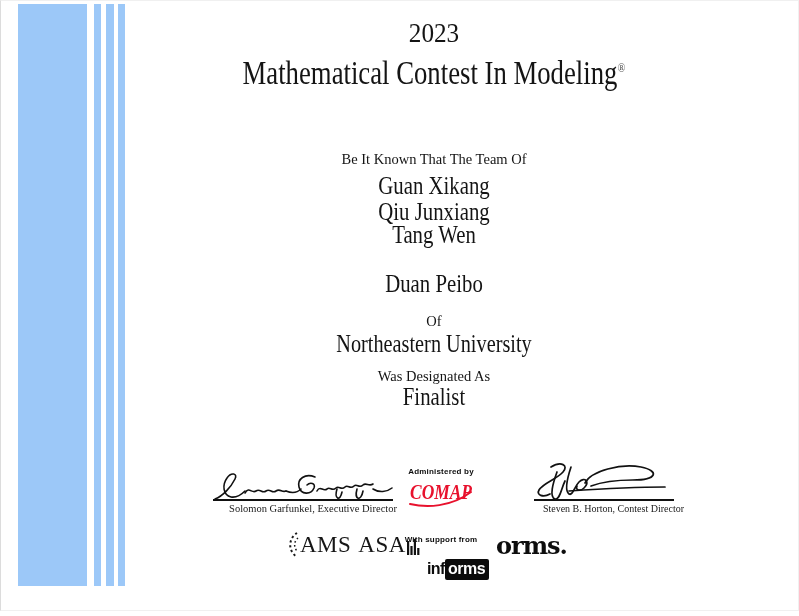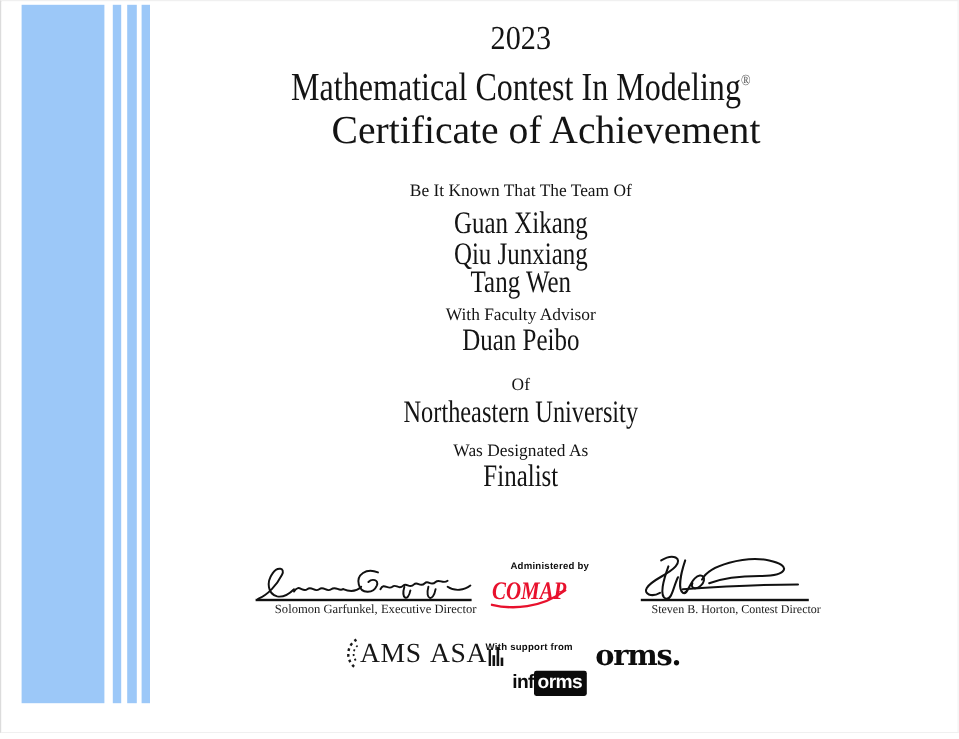--- a/index.html
+++ b/index.html
@@ -39,21 +39,21 @@
   .sig-svg{position:absolute;}
   .sig-line{position:absolute;height:2px;background:#111;}
   .sig-caption{position:absolute;text-align:right;font-size:10.5px;color:#1a1a1a;white-space:nowrap;}
   .cap-left{left:206px;top:502px;width:190px;}
   .cap-right{left:523px;top:502px;width:160px;font-size:10px;}
   .mini-label{
     position:absolute;left:390px;width:100px;text-align:center;
     font-family:"Liberation Sans","DejaVu Sans",sans-serif;
     font-weight:bold;font-size:8px;color:#0d0d0d;letter-spacing:.2px;white-space:nowrap;
   }
-  .admin-label{top:466px;text-align:right;}
+  .admin-label{top:466px;}
   .support-label{top:534px;}
   .comap-svg{position:absolute;left:404px;top:478px;}
 
   
   .logo-row{
     position:absolute;left:281px;top:528px;height:32px;
     display:flex;align-items:center;gap:7px;
     font-family:"Liberation Serif","DejaVu Serif",serif;
   }
   .logo-item{display:flex;align-items:center;}
@@ -73,26 +73,24 @@
 
 <div class="page">
 
   <div class="bar bar-wide"></div>
   <div class="bar bar-t1"></div>
   <div class="bar bar-t2"></div>
   <div class="bar bar-t3"></div>
 
   <div class="line l-year">2023</div>
   <div class="line l-title"><span>Mathematical Contest In Modeling</span><span class="regmark">®</span></div>
-  <div class="line l-cert">Certificate of Achievement</div>
   <div class="line small l-known">Be It Known That The Team Of</div>
   <div class="line big l-m0">Guan Xikang</div>
   <div class="line big l-m1">Qiu Junxiang</div>
   <div class="line big l-m2">Tang Wen</div>
-  <div class="line small l-wfa">With Faculty Advisor</div>
   <div class="line big l-duan">Duan Peibo</div>
   <div class="line small l-of">Of</div>
   <div class="line big l-univ">Northeastern University</div>
   <div class="line small l-wda">Was Designated As</div>
   <div class="line big l-final">Finalist</div>
 
   <svg class="sig-svg" style="left:210px;top:468px;" width="185" height="36" viewBox="0 0 185 36">
     <g fill="none" stroke="#111" stroke-width="1.6" stroke-linecap="round">
       <path d="M4 30 C 12 27 20 18 24 10 C 27 4 20 3 16 9 C 11 16 12 26 20 28 C 26 29 30 26 34 22"></path>
       <path d="M34 24 c 4 -7 7 1 11 -2 c 4 -3 6 3 10 0 c 4 -3 6 3 10 0 c 4 -3 6 2 10 0"></path>

